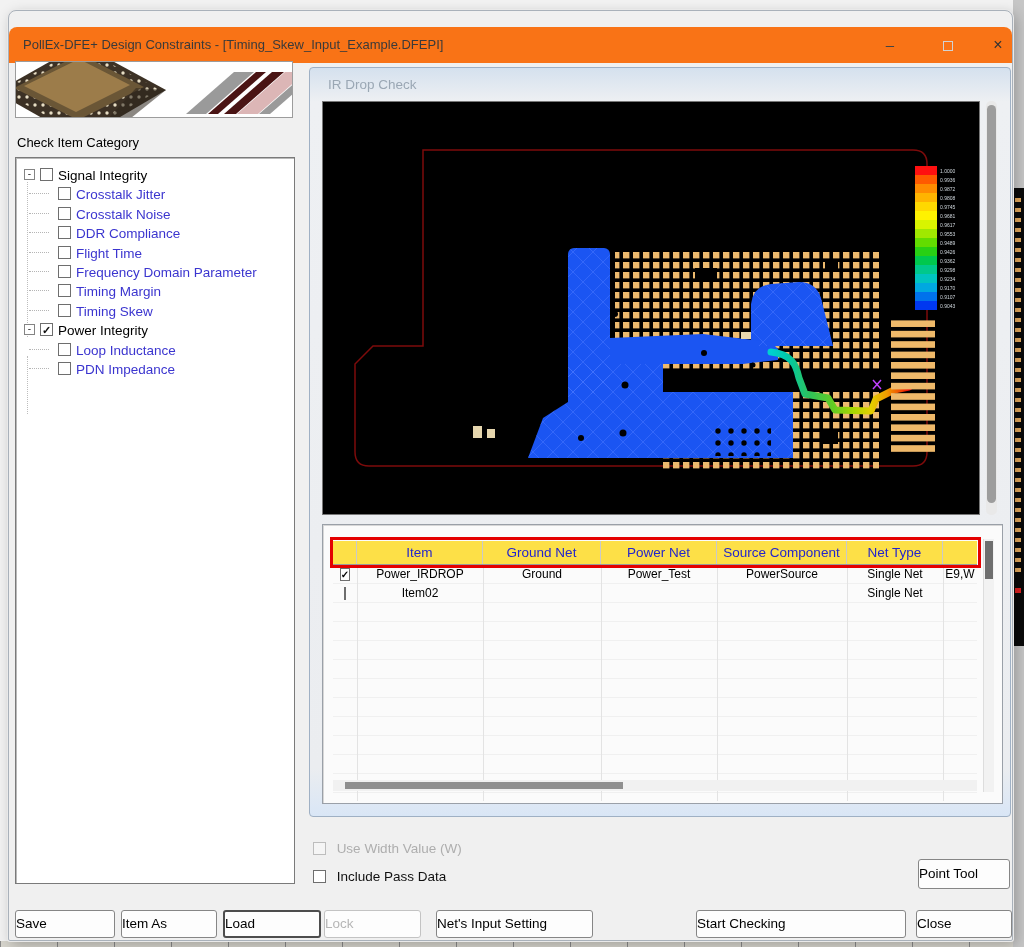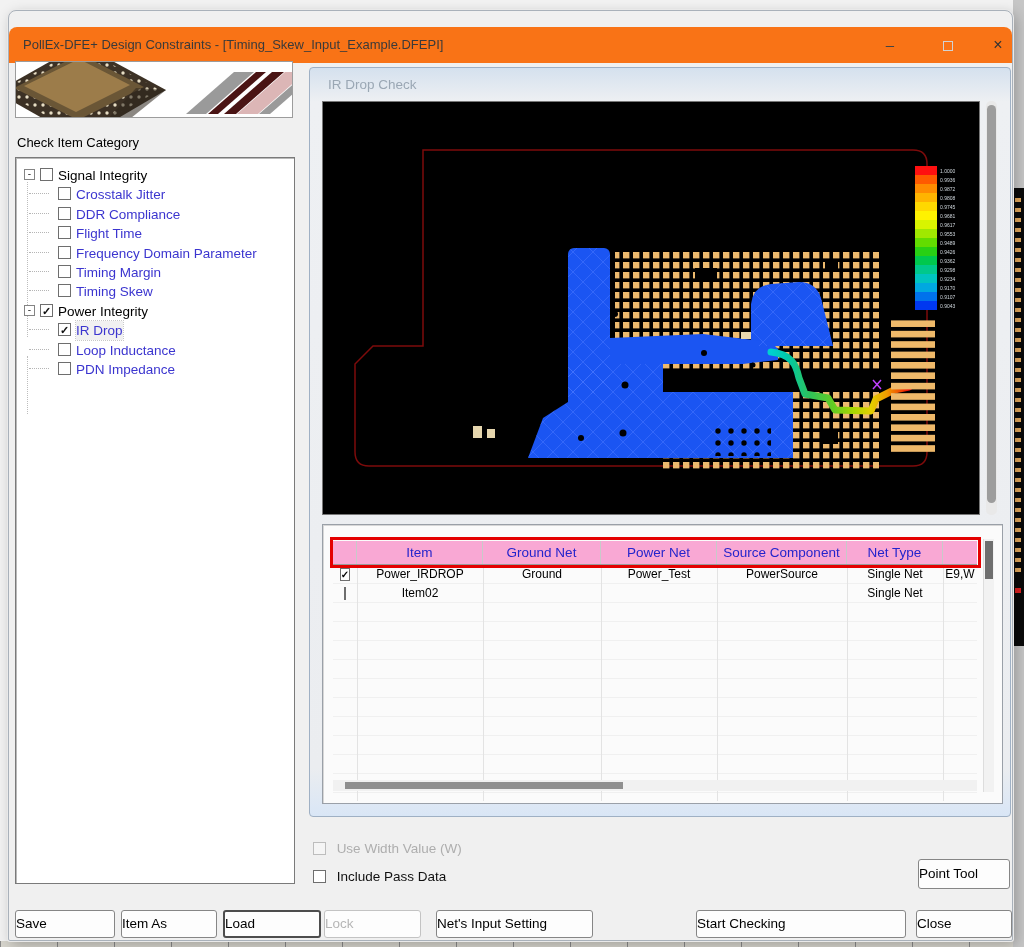--- a/index.html
+++ b/index.html
@@ -53,21 +53,21 @@
   
   .legend{position:absolute;right:12px;top:64px;width:52px}
   .lg-row{height:9px;line-height:9px;white-space:nowrap}
   .lg-sw{display:inline-block;width:22px;height:9px;vertical-align:top}
   .lg-tx{display:inline-block;margin-left:3px;font-size:5px;color:#cfd6dc;vertical-align:top;line-height:10px}
   
   .table-panel{position:absolute;left:12px;top:456px;width:681px;height:280px;background:#fbfbfb;
     border:1px solid #9aa0a8;box-shadow:inset 1px 1px 0 #d7d7d7}
   .grid{position:absolute;left:10px;top:16px;width:644px}
   .hdr{display:grid;grid-template-columns:24px 126px 118px 116px 130px 96px 34px;height:24px;line-height:24px;
-    background:#f9a8d4;border-bottom:1px solid #9a9a9a}
+    background:#fde047;border-bottom:1px solid #9a9a9a}
   .hdr > div{text-align:center;color:#2424cc;font-size:13.5px;border-right:1px solid #c9c9c9;overflow:hidden}
   .hdr > div:last-child{border-right:none}
   .gbody{position:relative;width:644px;height:236px;
     background-image:repeating-linear-gradient(180deg,transparent 0 18px,#f0f0f0 18px 19px)}
   .colline{position:absolute;top:0;height:236px;border-left:1px solid #e3e3e3}
   .trow{display:grid;grid-template-columns:24px 126px 118px 116px 130px 96px 34px;height:19px;line-height:19px;position:relative}
   .trow > div{text-align:center;font-size:12px;color:#000;overflow:hidden;white-space:nowrap}
   .tcb{width:11px;height:11px;margin:4px auto 0;border:1px solid #6e6e6e;background:#fff;
     font-size:10px;line-height:10px;font-weight:bold;text-align:center}
   .tcb.checked::after{content:"\2713"}
@@ -156,20 +156,25 @@
         <span class="lbl">Signal Integrity</span>
       </div>
       <div class="tree-row lvl1">
         <span class="conn"></span>
         <span class="cb"></span>
         <span class="lbl">Crosstalk Jitter</span>
       </div>
       <div class="tree-row lvl1">
         <span class="conn"></span>
         <span class="cb"></span>
+        <span class="lbl">Crosstalk Noise</span>
+      </div>
+      <div class="tree-row lvl1">
+        <span class="conn"></span>
+        <span class="cb"></span>
         <span class="lbl">DDR Compliance</span>
       </div>
       <div class="tree-row lvl1">
         <span class="conn"></span>
         <span class="cb"></span>
         <span class="lbl">Flight Time</span>
       </div>
       <div class="tree-row lvl1">
         <span class="conn"></span>
         <span class="cb"></span>
@@ -182,25 +187,20 @@
       </div>
       <div class="tree-row lvl1">
         <span class="conn"></span>
         <span class="cb"></span>
         <span class="lbl">Timing Skew</span>
       </div>
       <div class="tree-row lvl0">
         <span class="expander">-</span>
         <span class="cb checked"></span>
         <span class="lbl">Power Integrity</span>
-      </div>
-      <div class="tree-row lvl1">
-        <span class="conn"></span>
-        <span class="cb checked"></span>
-        <span class="lbl sel">IR Drop</span>
       </div>
       <div class="tree-row lvl1">
         <span class="conn"></span>
         <span class="cb"></span>
         <span class="lbl">Loop Inductance</span>
       </div>
       <div class="tree-row lvl1">
         <span class="conn"></span>
         <span class="cb"></span>
         <span class="lbl">PDN Impedance</span>

